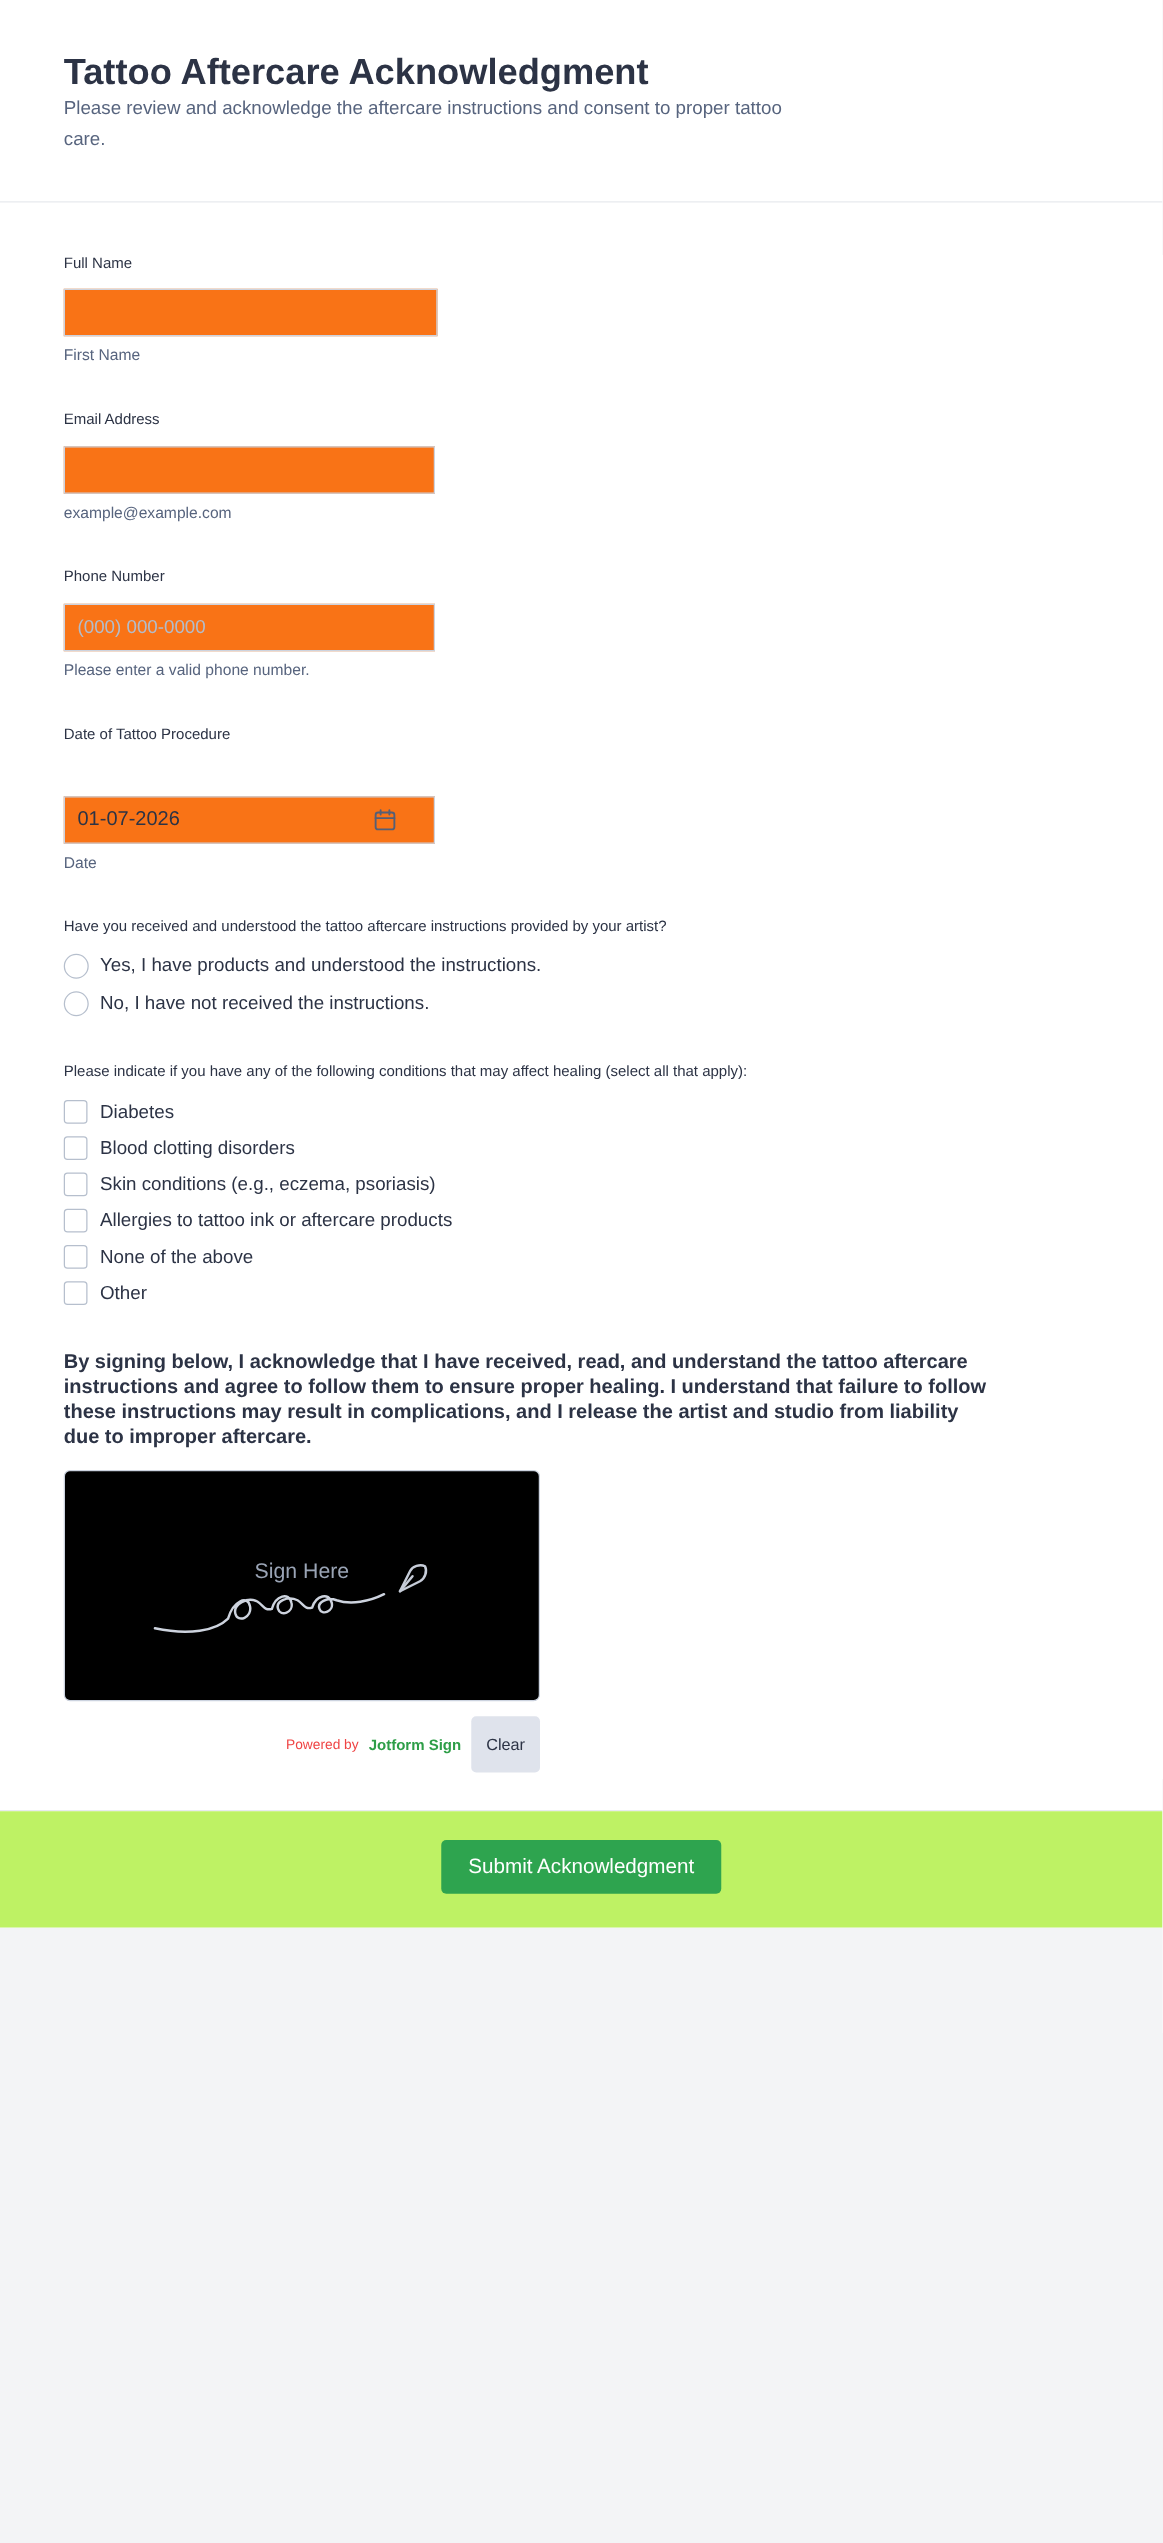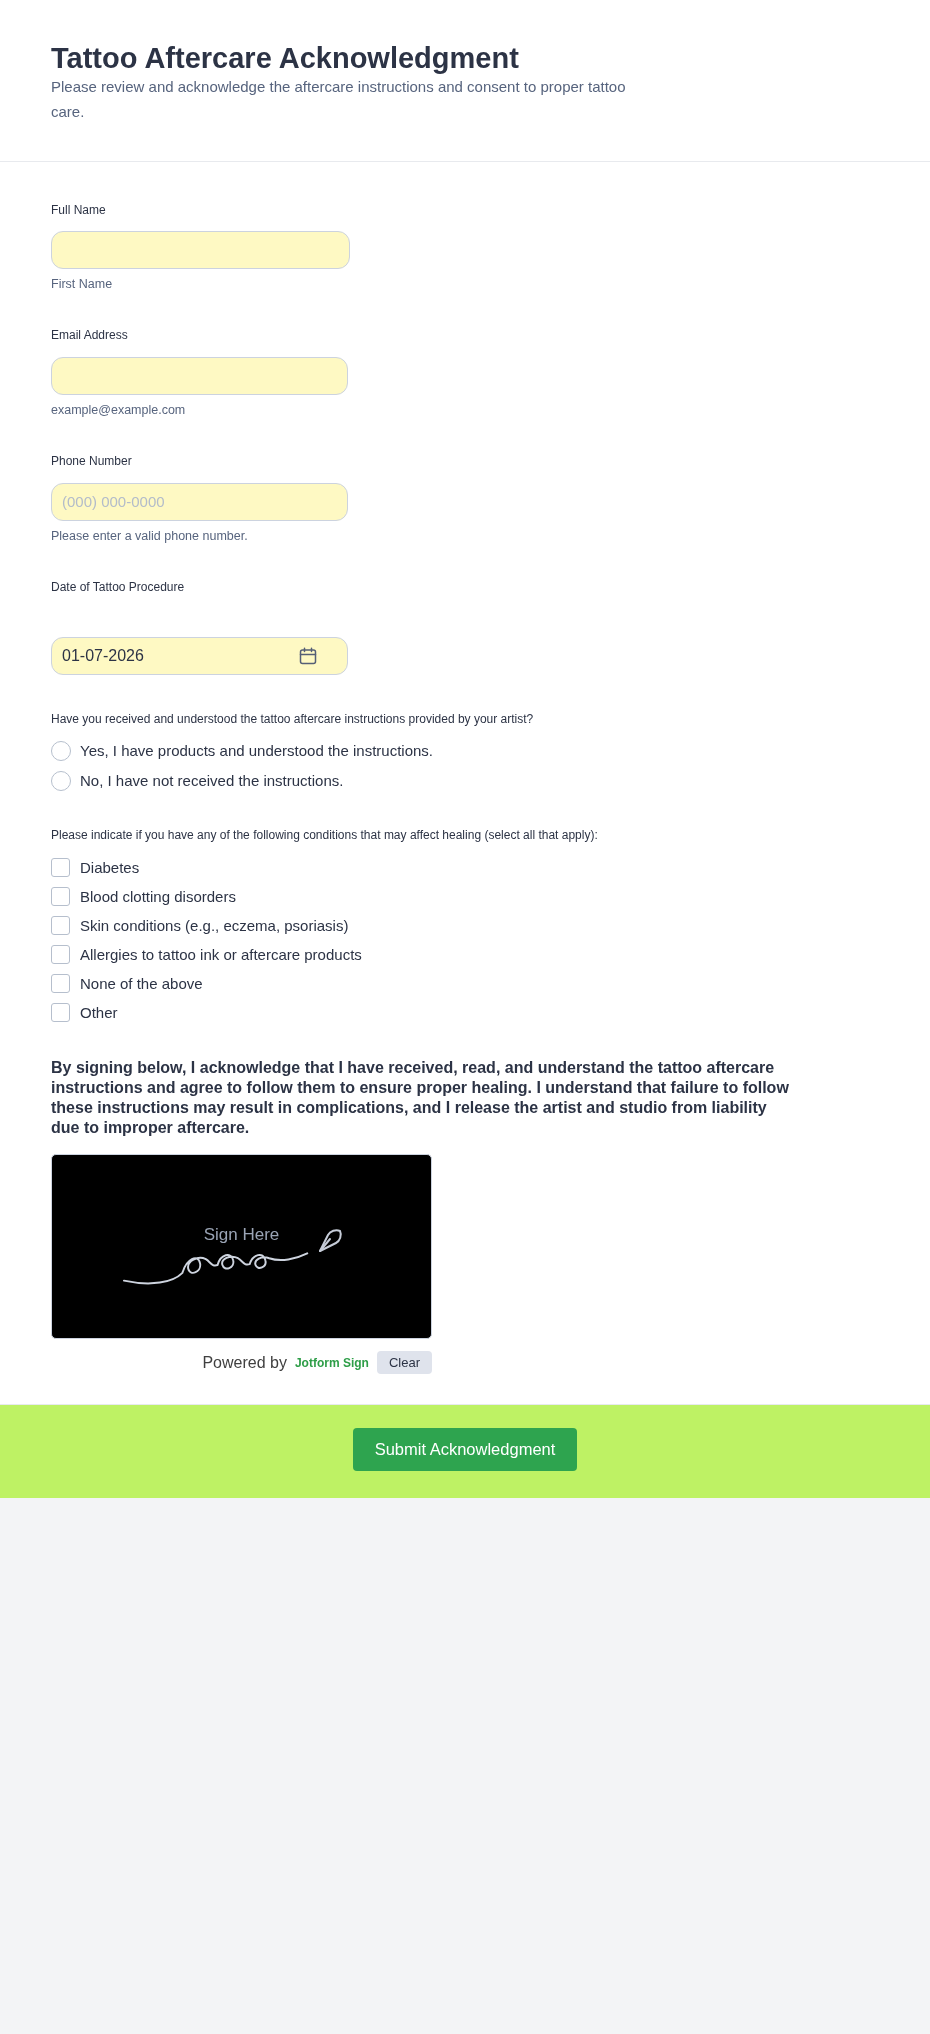--- a/index.html
+++ b/index.html
@@ -21,22 +21,22 @@
   .form-body { padding: 40px 51px 0; }
   .field { margin-bottom: 36px; }
   .field-label {
     display: block; font-size: 12px; font-weight: 500;
     color: #2c3345; margin-bottom: 13px; line-height: 1.4;
   }
   .question { max-width: 830px; margin-bottom: 14px; }
   .name-row { display: flex; gap: 25px; }
   .sub-field { width: 299px; }
   .text-input {
-    width: 100%; height: 38px; border: 1px solid #ccd3df; border-radius: 12px;
-    padding: 0 10px; font-size: 15px; color: #2c3345; background: #fef9c3;
+    width: 100%; height: 38px; border: 1px solid #ccd3df; border-radius: 0;
+    padding: 0 10px; font-size: 15px; color: #2c3345; background: #f97316;
     font-family: inherit; outline: none;
   }
   .text-input::placeholder { color: #b3bcca; }
   .single { width: 297px; }
   .sublabel { font-size: 12.5px; color: #57647e; margin-top: 8px; }
 
   .date-wrap { position: relative; width: 276px; margin-top: 41px; }
   .date-input { padding-right: 38px; font-size: 16px; }
   .calendar-btn {
     position: absolute; right: 10px; top: 50%; transform: translateY(-50%);
@@ -71,24 +71,24 @@
   .sign-here {
     position: absolute; left: 0; right: 0; top: 70px;
     text-align: center; font-size: 17px; color: #9aa4b5;
   }
   .squiggle { position: absolute; left: 70px; top: 84px; }
   .pen { position: absolute; left: 262px; top: 70px; width: 32px; height: 32px; }
   .signature-footer {
     width: 381px; display: flex; justify-content: flex-end; align-items: center;
     gap: 8px; margin-top: 12px;
   }
-  .powered-label { font-size: 16px; color: #404040; }
+  .powered-label { font-size: 11px; color: #ef4444; }
   .brand-link { font-size: 12px; font-weight: 700; color: #2e9e48; text-decoration: none; cursor: pointer; }
   .clear-btn {
-    background: #dfe3ec; border: none; border-radius: 4px; padding: 4px 12px;
+    background: #dfe3ec; border: none; border-radius: 4px; padding: 15px 12px;
     font-size: 13px; color: #2c3345; font-family: inherit; cursor: pointer;
   }
 
   
   .footer-divider { border: none; border-top: 1px solid #e8eaee; margin-top: 30px; }
   .submit-row { display: flex; justify-content: center; padding: 23px 0 27px; background: #bef264; }
   .submit-btn {
     background: #2ea44f; color: #ffffff; border: none; border-radius: 4px;
     padding: 12px 22px; font-size: 16.5px; font-weight: 500; font-family: inherit;
     cursor: pointer;
@@ -134,20 +134,21 @@
         <div class="date-wrap">
           <input type="text" class="text-input single date-input" value="01-07-2026" style="">
           <button class="calendar-btn">
             <svg viewBox="0 0 18 18" fill="none" stroke="#555f76" stroke-width="1.5" stroke-linecap="round">
               <rect x="1.5" y="3" width="15" height="13.5" rx="2"></rect>
               <path d="M1.5 7.5 H16.5"></path>
               <path d="M5.5 1.2 V4.6 M12.5 1.2 V4.6"></path>
             </svg>
           </button>
         </div>
+        <div class="sublabel">Date</div>
       </div>
 
       <div class="field">
         <div class="field-label question">Have you received and understood the tattoo aftercare instructions provided by your artist?</div>
         <div class="option-row">
           <span class="radio-indicator"></span>
           <span class="option-label">Yes, I have products and understood the instructions.</span>
         </div>
         <div class="option-row">
           <span class="radio-indicator"></span>

